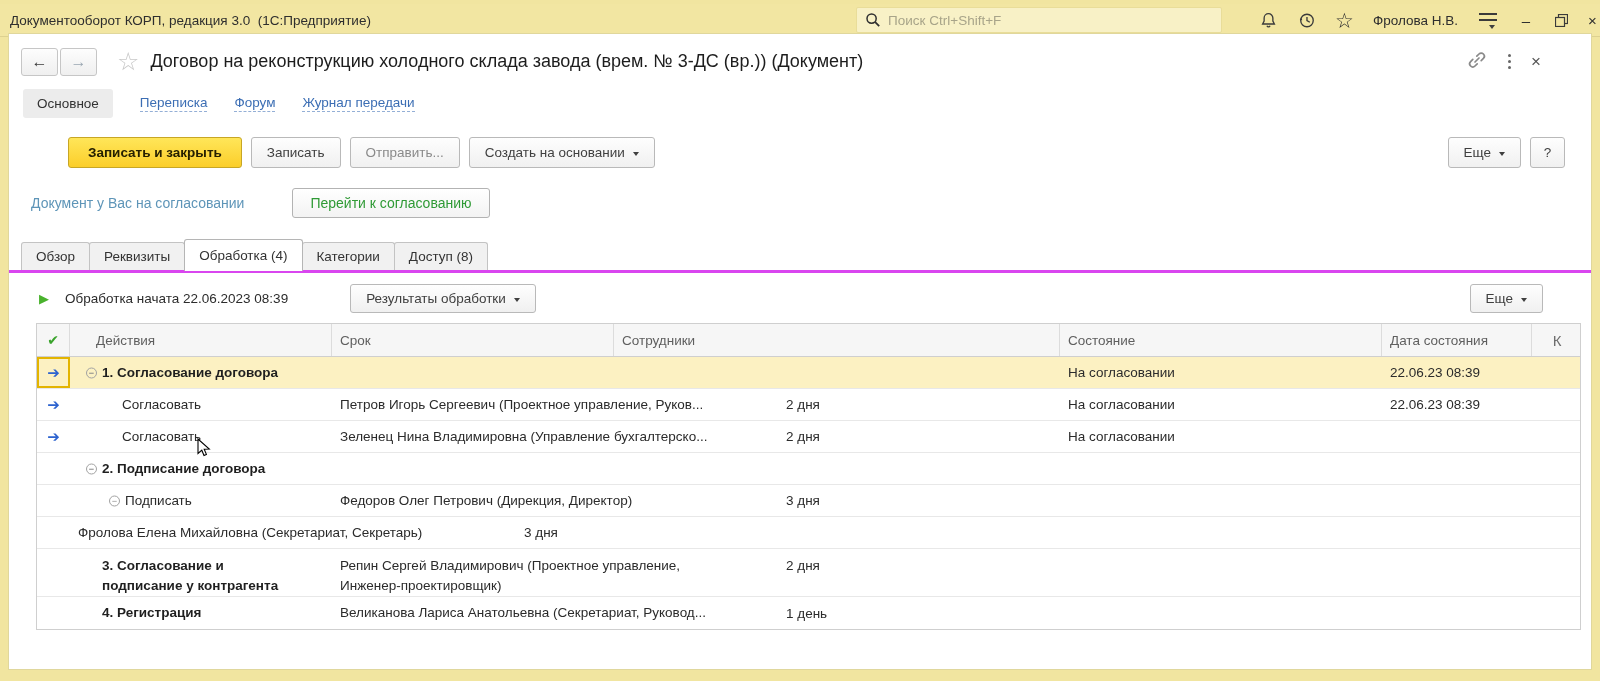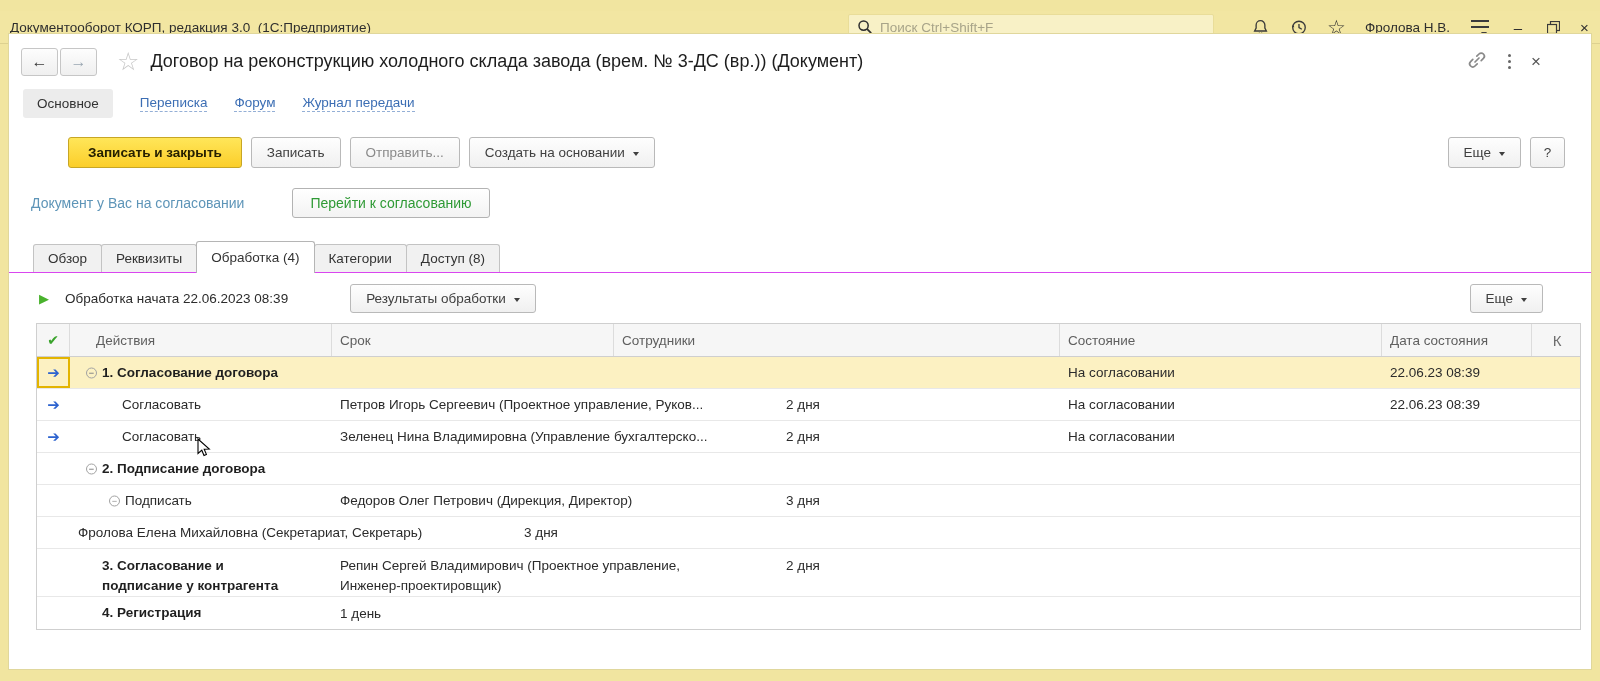--- a/index.html
+++ b/index.html
@@ -5,23 +5,23 @@
   * { box-sizing: border-box; margin: 0; padding: 0; }
   html,body { width:1600px; height:681px; }
   body {
     position: relative; overflow: hidden;
     background: #f1e5a0;
     font-family: "Liberation Sans", "DejaVu Sans", sans-serif;
     color: #2b2b2b;
   }
   
   .titlebar {
-    position:absolute; left:0; top:11px; width:1600px; height:33px;
+    position:absolute; left:0; top:4px; width:1600px; height:33px;
     background:#f2e6a2; border-bottom:1px solid #ddd190;
-    display:flex; align-items:center; padding:0 12px 0 10px;
+    display:flex; align-items:center; padding:0 4px 0 10px;
   }
   .app-title { font-size:13.5px; color:#2e2e2e; white-space:pre; }
   .tb-right { margin-left:auto; display:flex; align-items:center; gap:19px; padding-right:0; }
   .search {
     width:366px; height:26px; background:#f8f1c6; border:1px solid #e9dd99;
     border-radius:2px; display:flex; align-items:center; gap:7px; padding:0 8px;
     margin-right:18px;
   }
   .search .ph { font-size:13.5px; color:#a8a489; }
   .tbicon { display:inline-flex; align-items:center; justify-content:center; color:#3a3a3a; }
@@ -78,21 +78,21 @@
   .tb-right2 { margin-left:auto; display:flex; gap:9px; }
   
   .statusrow { height:52px; display:flex; align-items:center; gap:48px; padding-left:22px; }
   .status-text { font-size:14px; color:#5e95b8; }
   .goto-btn {
     height:30px; border:1px solid #b3b3b3; border-radius:3px;
     background:linear-gradient(#ffffff,#f3f3f3); color:#2f9a35; font-size:14px;
     padding:0 17px; cursor:pointer;
   }
   
-  .tabsrow { height:44px; display:flex; align-items:flex-end; padding-left:24px; border-bottom:1px solid #d946ef; }
+  .tabsrow { height:44px; display:flex; align-items:flex-end; padding-left:12px; border-bottom:3px solid #d946ef; }
   .tab {
     height:28px; display:inline-flex; align-items:center; padding:0 14px;
     background:#f1f1f1; border:1px solid #c3c3c3; border-bottom:none;
     border-radius:3px 3px 0 0; font-size:13.5px; color:#333; margin-right:-1px; cursor:pointer;
   }
   .tab.active {
     height:32px; background:#fff; border-color:#b5b5b5; margin-bottom:-1px;
     padding-bottom:1px; position:relative; z-index:2;
   }
   
@@ -371,20 +371,23 @@
             <div class="td c3">2 дня</div>
             <div class="td c4"></div>
             <div class="td c5"></div>
             <div class="td c6"></div>
           </div>
           <div class="tr">
             <div class="td c0"></div>
             <div class="td c1 bold" style="padding-left: 32px;">
               <span class="multiline">4. Регистрация</span>
             </div>
+            <div class="td c2">
+              <span class="multiline">Великанова Лариса Анатольевна (Секретариат, Руковод...</span>
+            </div>
             <div class="td c3">1 день</div>
             <div class="td c4"></div>
             <div class="td c5"></div>
             <div class="td c6"></div>
           </div>
         </div>
     </div>
   </div>
 </div>
 

